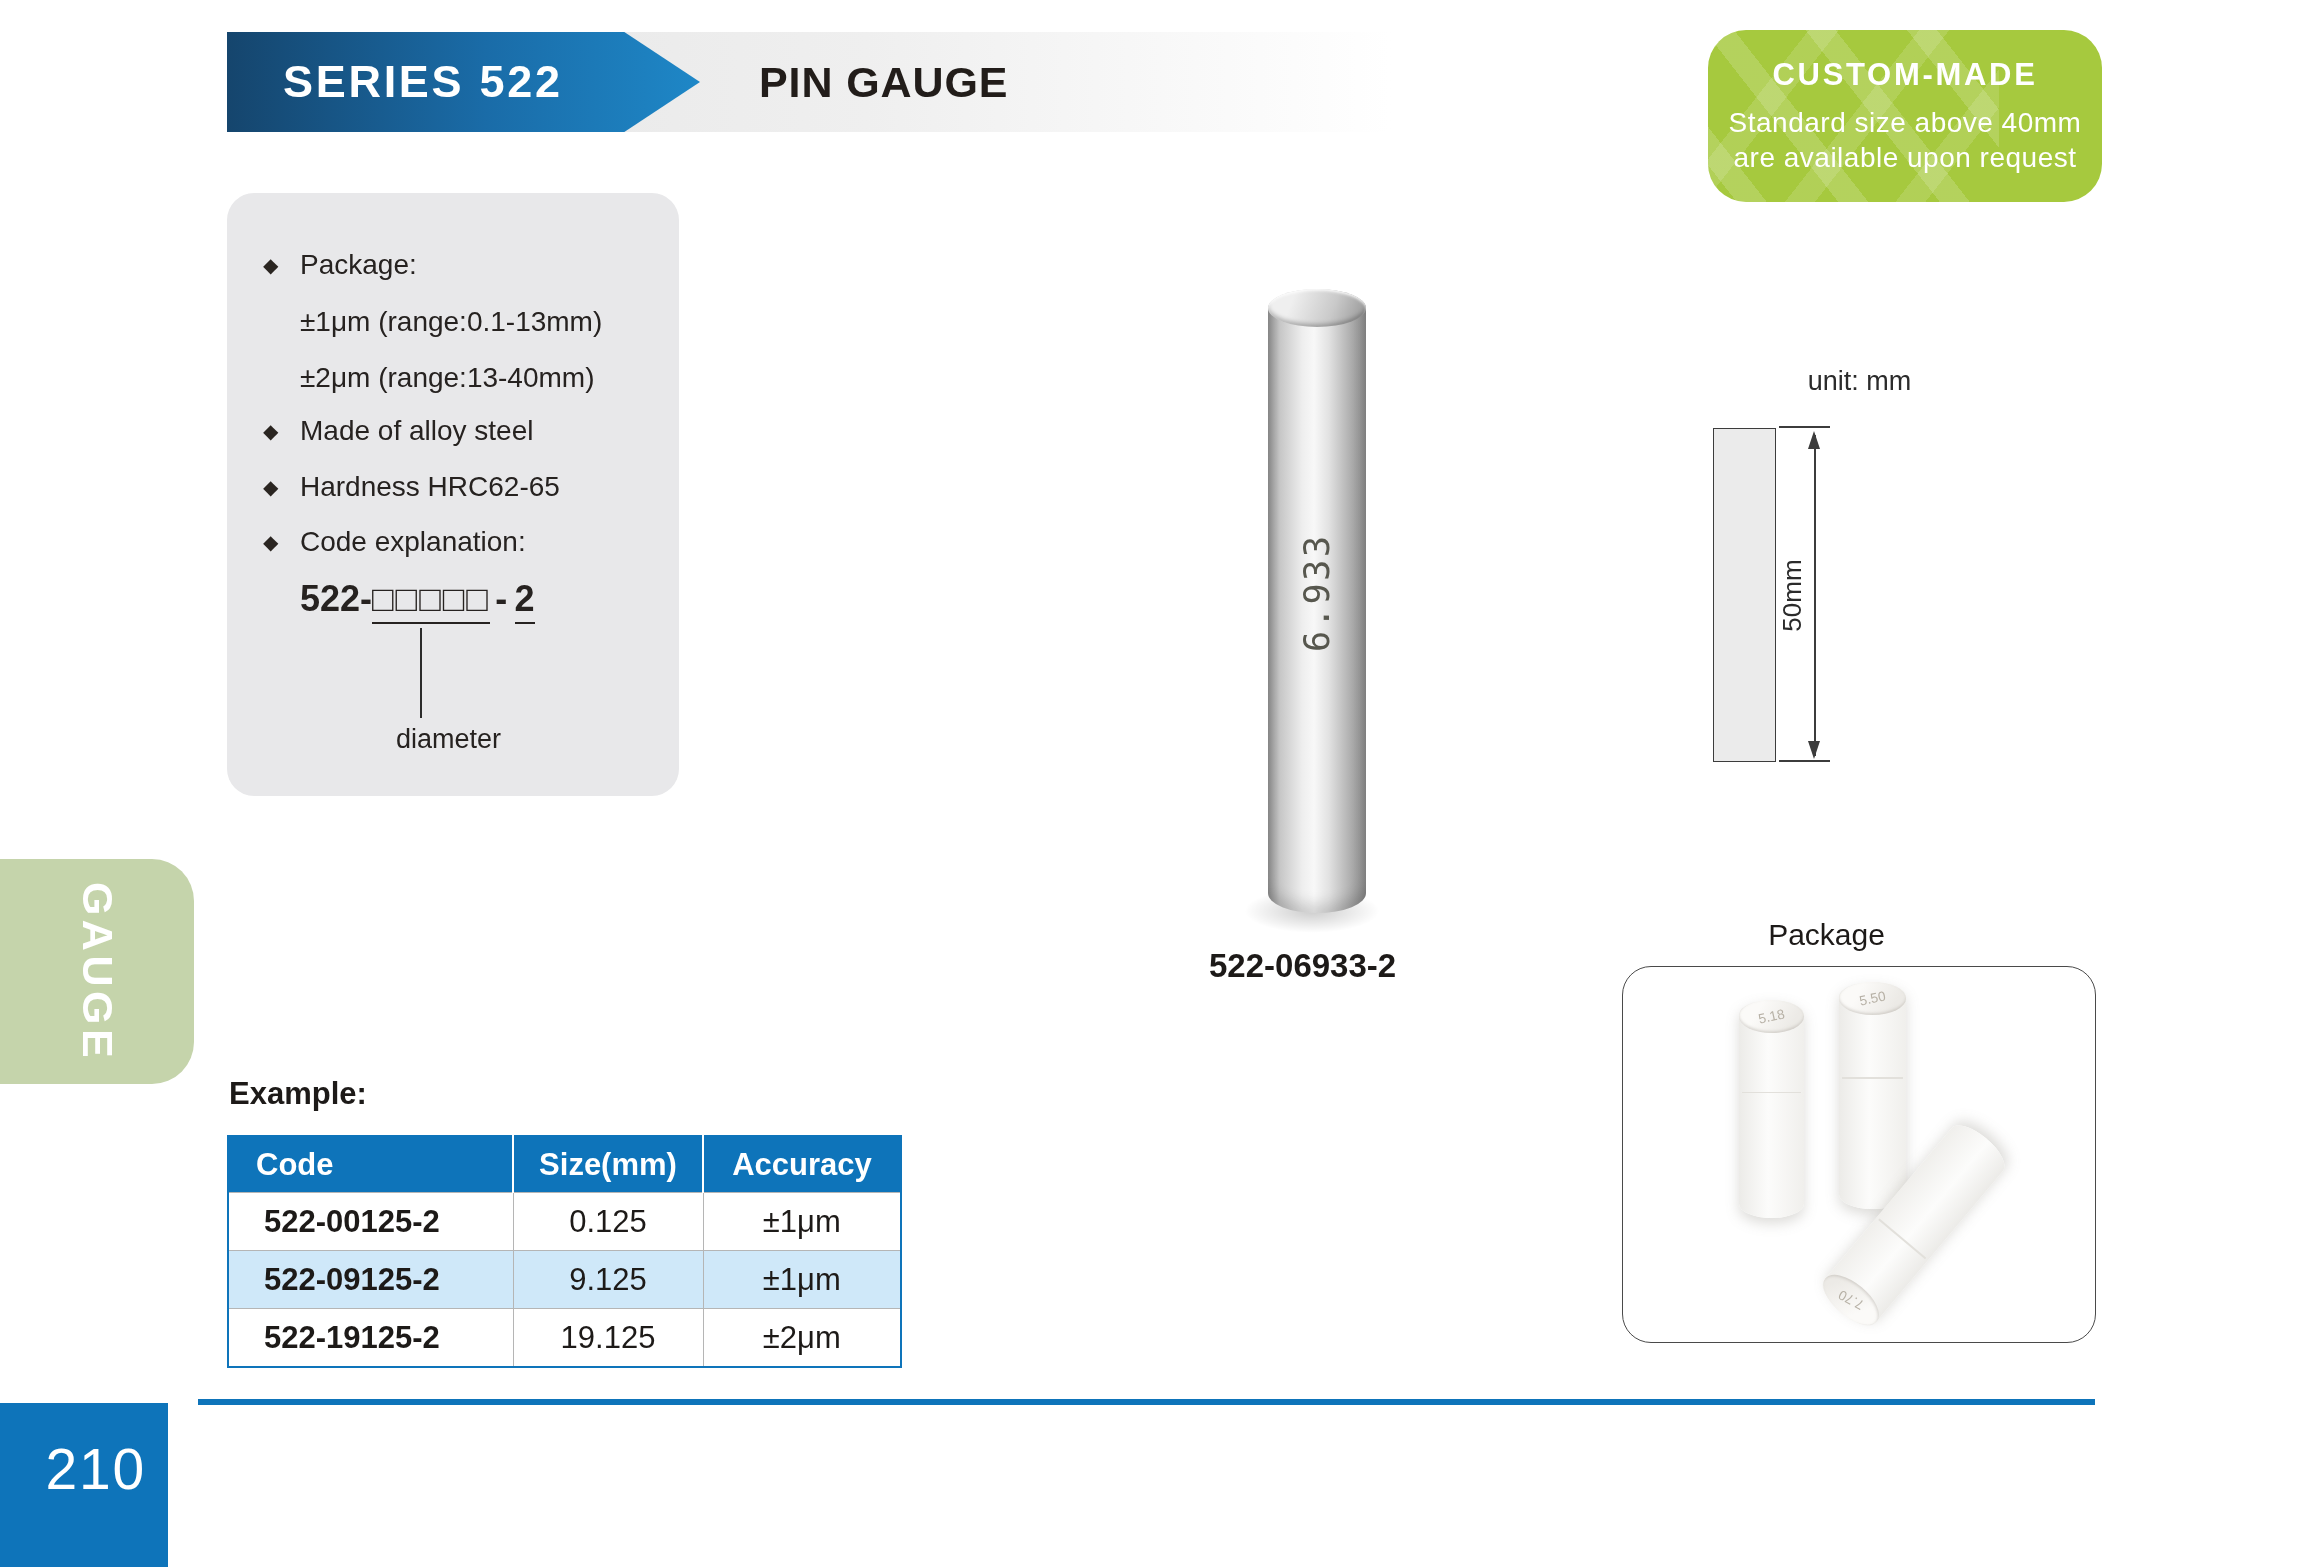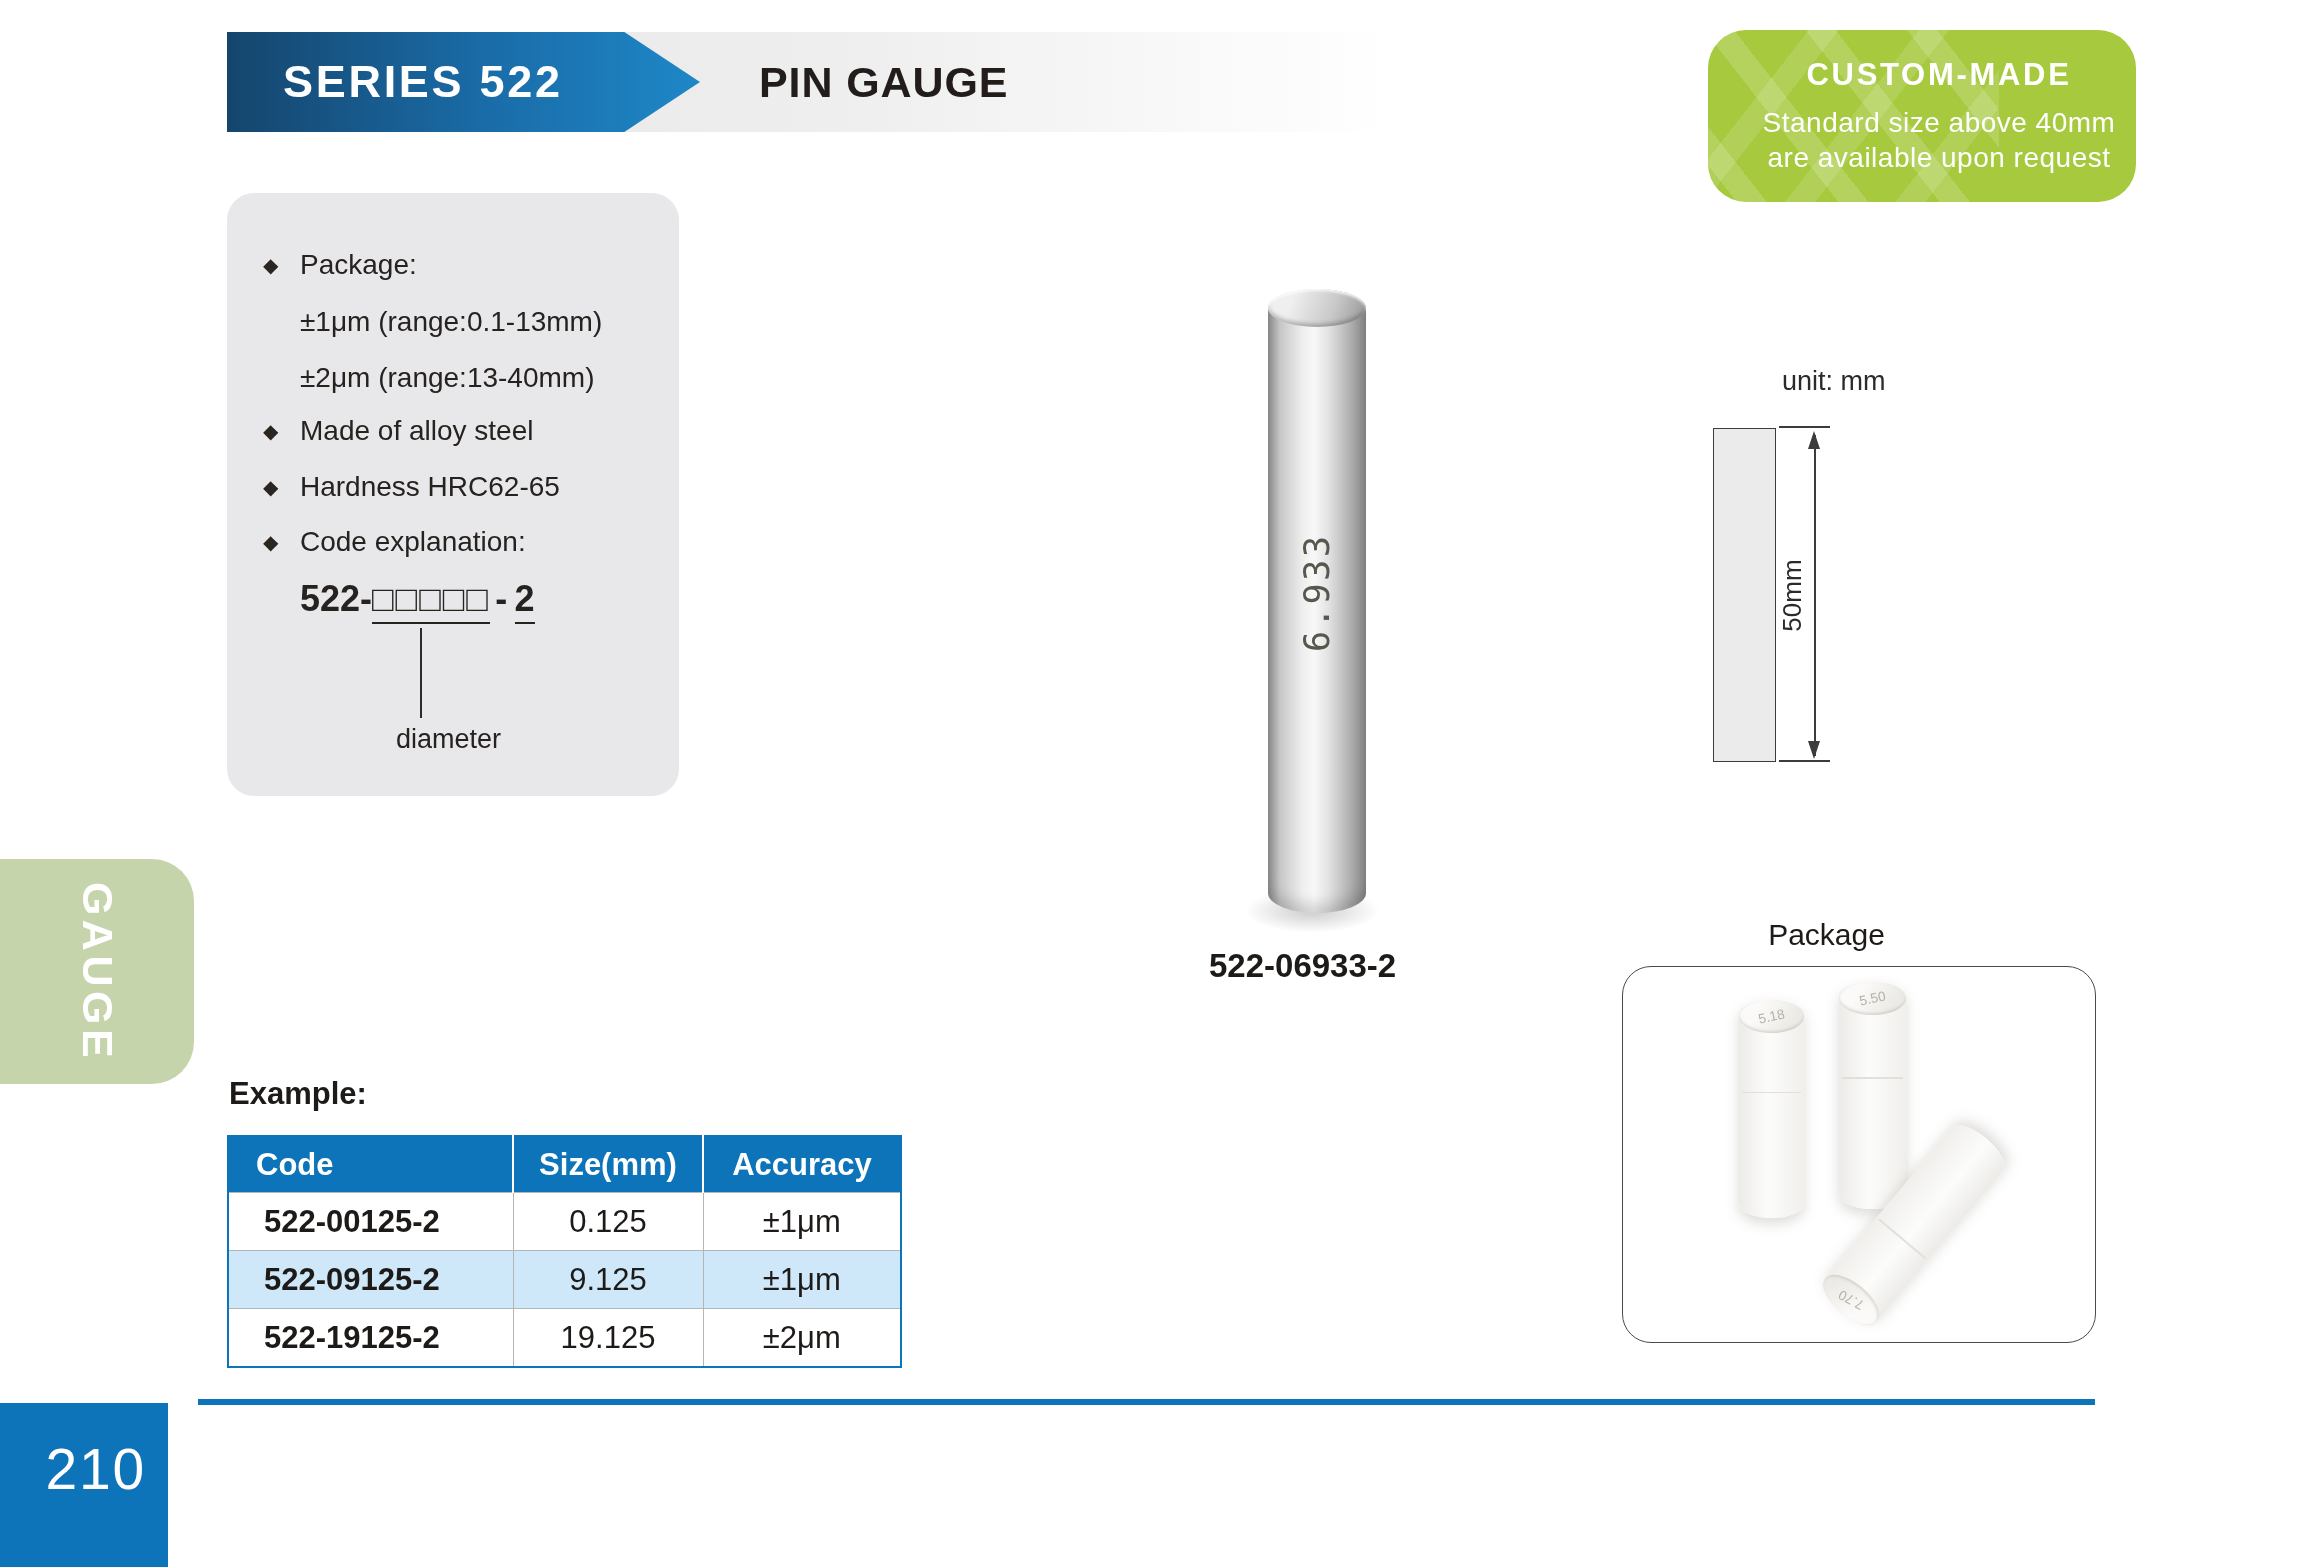--- a/index.html
+++ b/index.html
@@ -12,21 +12,21 @@
     background:linear-gradient(90deg,#e5e5e5 0%,#efefef 55%,#ffffff 100%);}
   .banner-blue{position:absolute;left:227px;top:32px;width:473px;height:100px;
     background:linear-gradient(90deg,#15456d 0%,#1a6ca8 55%,#1e87c7 100%);
     clip-path:polygon(0 0,84% 0,100% 50%,84% 100%,0 100%);}
   .banner-blue .series{display:block;padding-left:56px;line-height:100px;
     font-size:45px;font-weight:bold;color:#ffffff;letter-spacing:2.7px;}
   .product-title{position:absolute;left:759px;top:32px;height:100px;line-height:100px;
     font-size:43px;font-weight:bold;color:#221d1a;letter-spacing:0.9px;}
   
   .badge{position:absolute;left:1708px;top:30px;width:394px;height:172px;border-radius:38px;
-    background:#a6c93e;overflow:hidden;text-align:center;color:#ffffff;padding-left:34px;}
+    background:#a6c93e;overflow:hidden;text-align:center;color:#ffffff;}
   .badge:before{content:"";position:absolute;left:-36px;top:-36px;width:327px;height:255px;
     background:
       repeating-linear-gradient(52deg,rgba(255,255,255,0.16) 0 23.6px,transparent 23.6px 80px),
       repeating-linear-gradient(-52deg,rgba(255,255,255,0.13) 0 23.6px,transparent 23.6px 87px);
   }
   .badge-title{position:relative;margin-top:27px;font-size:31px;font-weight:bold;letter-spacing:2.7px;}
   .badge-line1{position:relative;margin-top:13.6px;font-size:28px;letter-spacing:0.5px;}
   .badge-line2{position:relative;margin-top:3.6px;font-size:28px;letter-spacing:0.5px;}
   
   .info-box{position:absolute;left:227px;top:193px;width:452px;height:603px;
@@ -50,21 +50,21 @@
     box-shadow:inset 0 -9px 12.7px rgba(0,0,0,0.15);}
   .pin-cap{position:absolute;left:0;top:0;width:98px;height:38px;border-radius:50%;
     background:linear-gradient(110deg,#efefef 25%,#c9c9c9 65%,#939393 100%);
     box-shadow:inset 0 1.8px 2.7px rgba(255,255,255,0.9),inset 0 -2.7px 4.5px rgba(0,0,0,0.25);}
   .pin-engrave{position:absolute;left:0;top:292px;width:98px;height:44px;line-height:44px;
     text-align:center;transform:rotate(-90deg);font-family:"DejaVu Sans Mono",monospace;
     font-size:35px;color:#57574e;letter-spacing:2.7px;}
   .pin-code{position:absolute;left:1209px;top:947px;width:227px;text-align:left;
     font-size:33px;font-weight:bold;color:#1d1a18;}
   
-  .unit-label{position:absolute;left:1782px;top:366px;width:155px;text-align:left;font-size:27px;color:#2b2b2b;}
+  .unit-label{position:absolute;left:1782px;top:366px;width:155px;text-align:center;font-size:27px;color:#2b2b2b;}
   .draw-rect{position:absolute;left:1713px;top:428px;width:63px;height:334px;
     background:#ebebeb;border:1.8px solid #3c3c3c;box-sizing:border-box;}
   .ext-line{position:absolute;width:51px;height:1.8px;background:#3c3c3c;}
   .dim-line{position:absolute;left:1814px;top:435px;width:1.8px;height:321px;background:#3c3c3c;}
   .arrow-up{position:absolute;left:1808px;top:431px;width:0;height:0;
     border-left:6.4px solid transparent;border-right:6.4px solid transparent;border-bottom:18px solid #3c3c3c;}
   .arrow-down{position:absolute;left:1808px;top:741px;width:0;height:0;
     border-left:6.4px solid transparent;border-right:6.4px solid transparent;border-top:18px solid #3c3c3c;}
   .dim-text{position:absolute;left:1738px;top:580px;width:109px;text-align:center;
     transform:rotate(-90deg);font-size:26px;color:#2b2b2b;}

